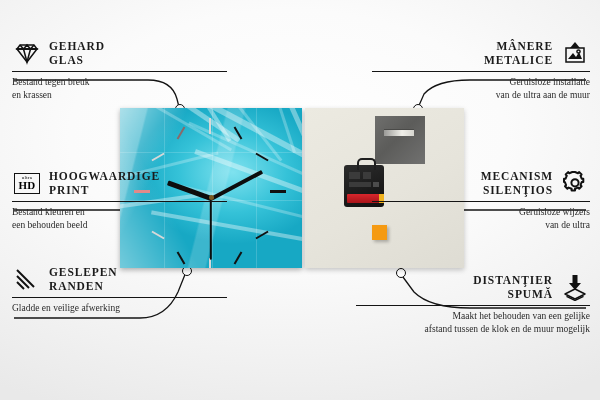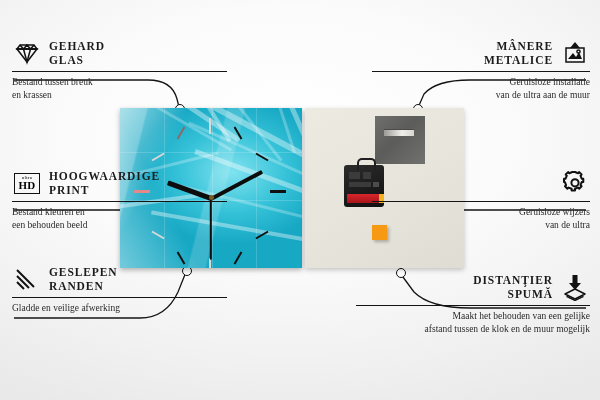--- a/index.html
+++ b/index.html
@@ -200,21 +200,21 @@
             <path d="M10.5 8 L14 21 L17.5 8"></path>
           <path d="M4 8 H24"></path>
         </svg>
       </span>
       <span class="ftitle">
         <span>GEHARD</span><br><span>GLAS</span>
       </span>
     </div>
     <div class="rule"></div>
     <div class="fdesc">
-      <span>Bestand tussen breuk</span><br><span>en krassen</span>
+      <span>Bestand tegen breuk</span><br><span>en krassen</span>
     </div>
   </div>
 
   <div class="feature f-print">
     <div class="feat-head">
       <span class="ficon">
         <span style="display:block;border:1.6px solid #111;padding:1px 3px 2px 3px;line-height:1;text-align:center;">
           <span style="display:block;font-size:5px;letter-spacing:.3px;">ultra</span>
           <span style="display:block;font-size:11px;font-weight:bold;letter-spacing:.3px;">HD</span>
         </span>
@@ -269,20 +269,23 @@
   </div>
 
   <div class="feature right f-mech">
     <div class="feat-head">
       <span class="ficon">
         <svg width="28" height="28" viewBox="0 0 28 28" fill="none" stroke="#111" stroke-width="2" stroke-linejoin="round">
           <path d="M14 3 l3 1.2 1.2-1.1 2.4 2.4 -1.1 1.2 1.2 3 h1.6 v3.4 h-1.6 l-1.2 3 1.1 1.2 -2.4 2.4 -1.2-1.1 -3 1.2 v1.6 h-3.4 v-1.6 l-3-1.2 -1.2 1.1 -2.4-2.4 1.1-1.2 -1.2-3 H3 v-3.4 h1.6 l1.2-3 -1.1-1.2 2.4-2.4 1.2 1.1 3-1.2 V3z"></path>
           <circle cx="14" cy="13.8" r="3.6"></circle>
         </svg>
       </span>
+      <span class="ftitle">
+        <span>MECANISM</span><br><span>SILENŢIOS</span>
+      </span>
     </div>
     <div class="rule"></div>
     <div class="fdesc">
       <span>Geruisloze wijzers</span><br><span>van de ultra</span>
     </div>
   </div>
 
   <div class="feature right f-spacer">
     <div class="feat-head">
       <span class="ficon">

